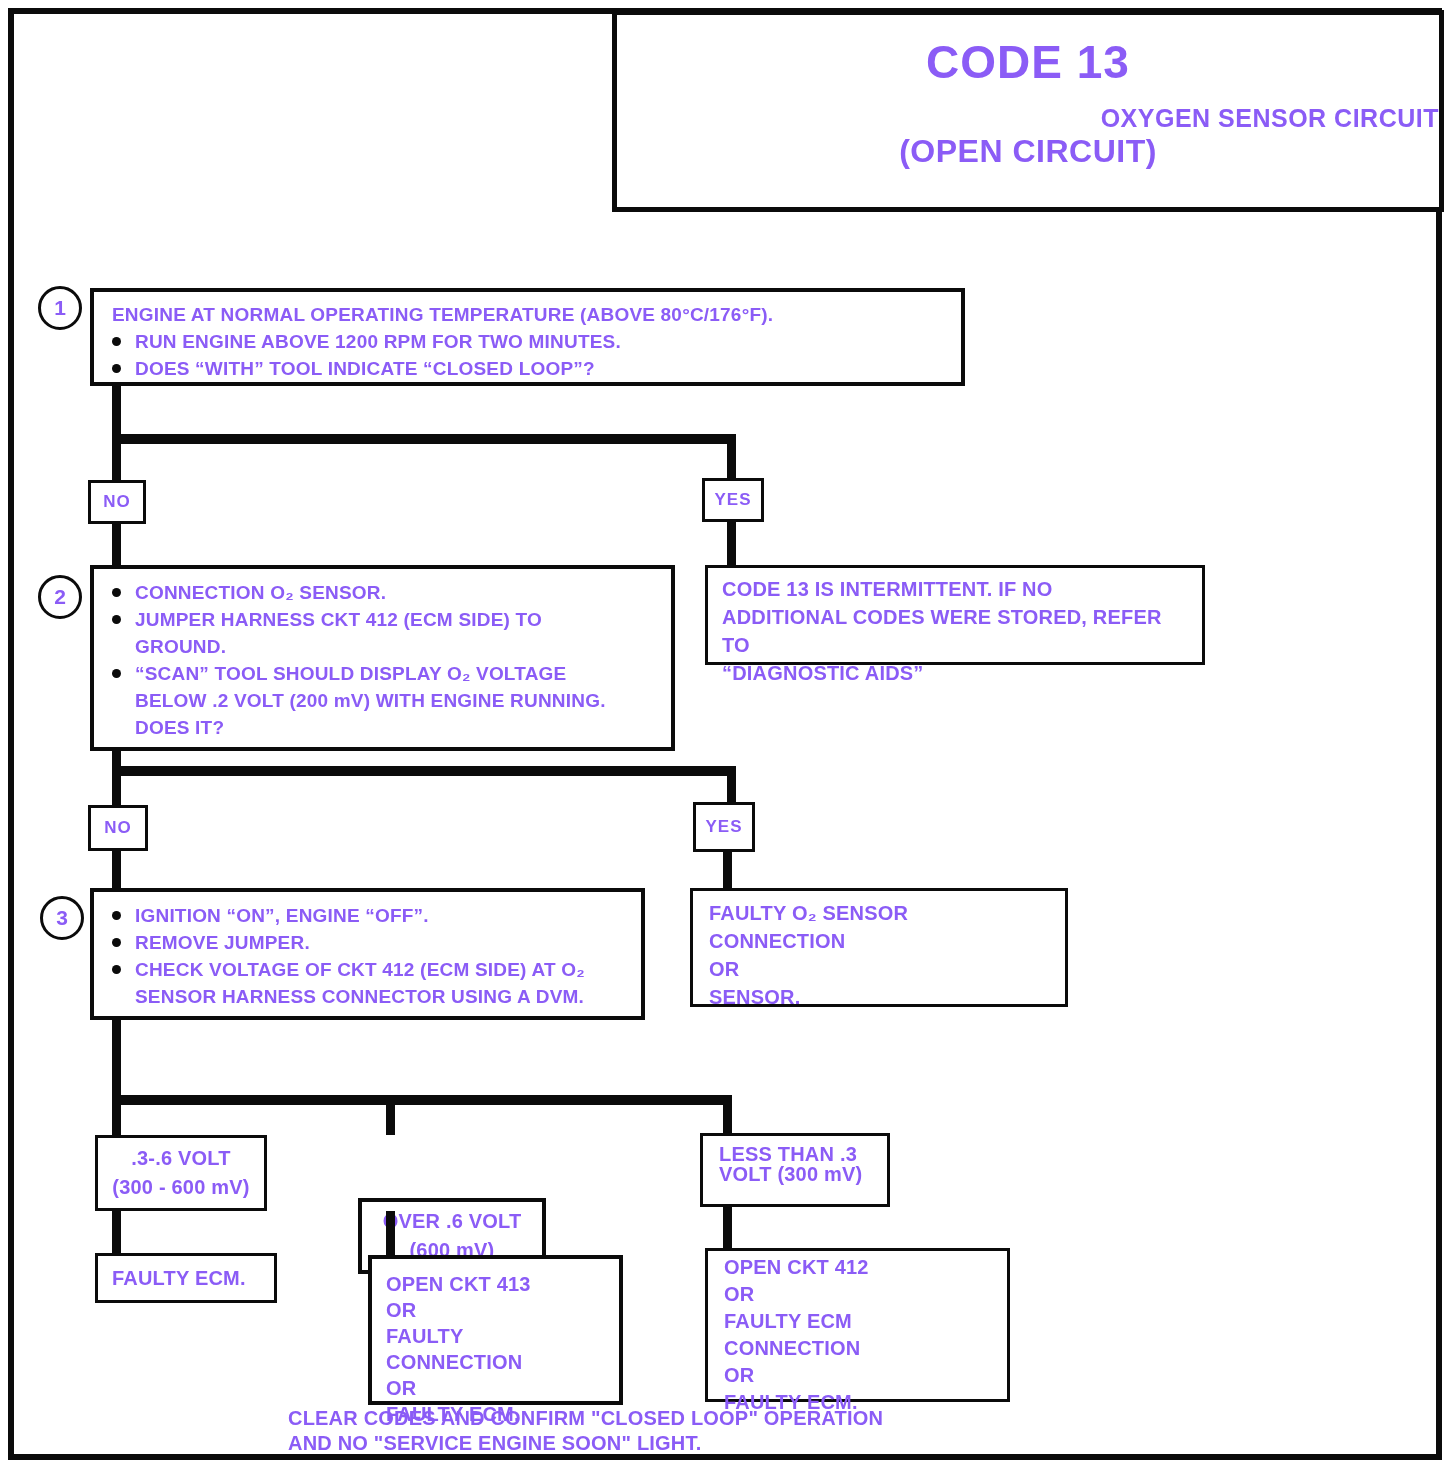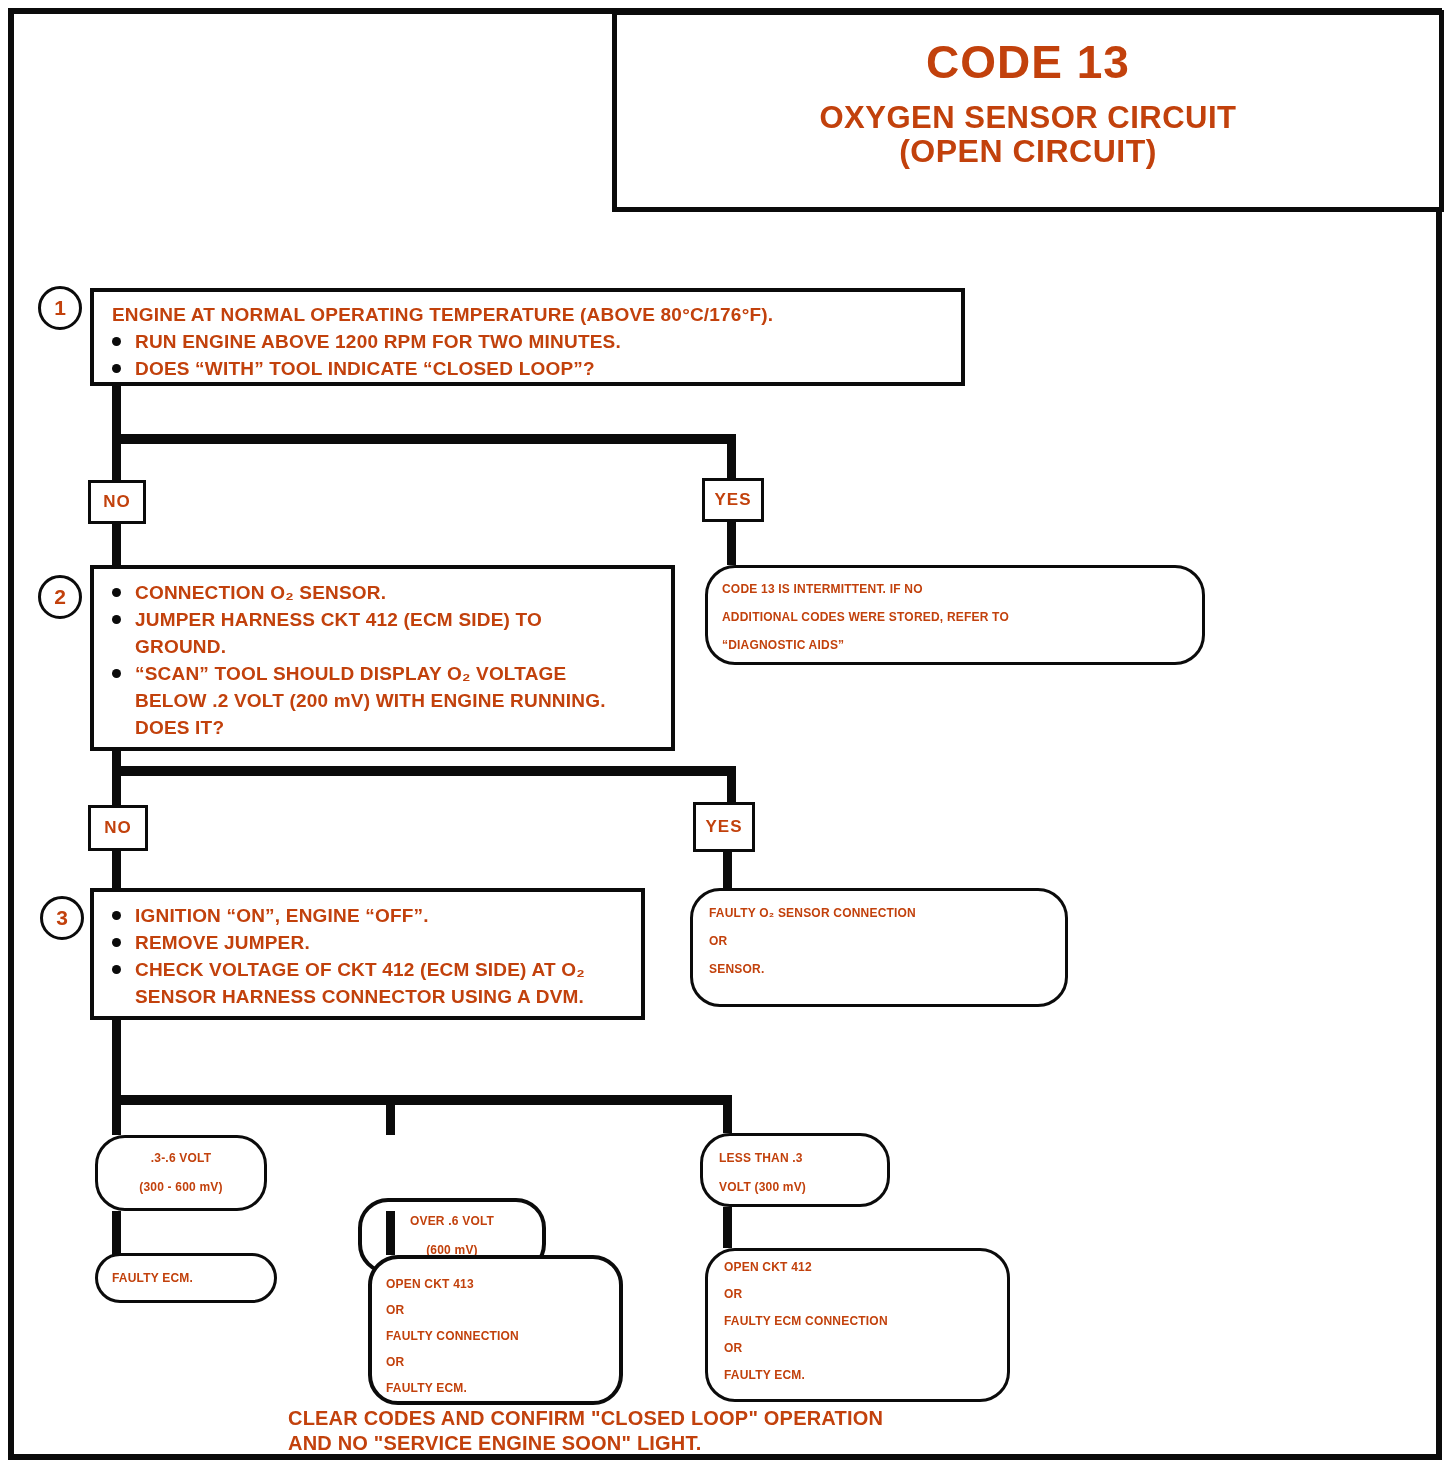--- a/index.html
+++ b/index.html
@@ -1,21 +1,21 @@
 <!DOCTYPE html>
 <html><head>
 <meta charset="utf-8">
 <style>
   html,body{margin:0;padding:0;background:#e8e8e8;}
   #canvas{
     position:relative;
     width:1456px;height:1474px;
     background:#ffffff;
     font-family:"Liberation Sans","DejaVu Sans",sans-serif;
-    color:#c2410c;
+    color:#8b5cf6;
     font-weight:bold;
     overflow:hidden;
   }
   .abs{position:absolute;box-sizing:border-box;}
   .frame{border:6px solid #0b0b0b;}
   .box{border:4px solid #0b0b0b;background:#ffffff;}
   .box3{border:3px solid #0b0b0b;background:#ffffff;}
   .vline{position:absolute;width:9px;background:#0b0b0b;}
   .hline{position:absolute;height:10px;background:#0b0b0b;}
   .pre{white-space:pre-line;}
@@ -26,23 +26,23 @@
     font-size:21px;
   }
   .tag{
     display:flex;align-items:center;justify-content:center;
     font-size:17px;letter-spacing:1px;
   }
   .stepbody{font-size:19px;line-height:27px;letter-spacing:0.2px;}
   .bullet-row{display:flex;align-items:flex-start;}
   .dot{flex:0 0 9px;width:9px;height:9px;border-radius:50%;background:#0b0b0b;margin:9px 14px 0 4px;}
   .title-code{font-size:46px;line-height:54px;text-align:center;letter-spacing:1px;}
-  .title-main{font-size:31px;line-height:38px;text-align:center;letter-spacing:0.5px;}
+  .title-main{font-size:25px;line-height:38px;text-align:right;letter-spacing:0.5px;}
   .title-sub{font-size:32px;line-height:28px;text-align:center;letter-spacing:0.5px;}
-  .leaf{font-size:12px;line-height:27px;letter-spacing:0.2px;border-radius:30px;}
+  .leaf{font-size:20px;line-height:27px;letter-spacing:0.2px;}
   .centered{display:flex;flex-direction:column;align-items:center;justify-content:center;text-align:center;}
   .footer-note{font-size:20px;line-height:25px;letter-spacing:0.2px;}
 </style>
 </head>
 <body>
 
 <div id="canvas">
 
   <div class="abs frame" style="left:8px;top:8px;width:1434px;height:1452px;"></div>
 
@@ -153,21 +153,21 @@
   <div class="vline" style="left:112px;top:1105px;height:30px;"></div>
   <div class="vline" style="left:386px;top:1105px;height:30px;"></div>
   <div class="vline" style="left:723px;top:1105px;height:28px;"></div>
 
   <div class="abs box3 leaf pre centered" style="left:95px;top:1135px;width:172px;height:76px;line-height:29px;">.3-.6 VOLT
 (300 - 600 mV)</div>
 
   <div class="abs box leaf pre centered" style="left:358px;top:1198px;width:188px;height:76px;line-height:29px;">OVER .6  VOLT
 (600 mV)</div>
 
-  <div class="abs box3 leaf pre" style="left:700px;top:1133px;width:190px;height:74px;padding:8px 0 0 16px;line-height:29px;">LESS THAN .3
+  <div class="abs box3 leaf pre" style="left:700px;top:1133px;width:190px;height:74px;padding:8px 0 0 16px;line-height:20px;">LESS THAN .3
 VOLT  (300 mV)</div>
 
   <div class="vline" style="left:112px;top:1211px;height:44px;"></div>
   <div class="vline" style="left:386px;top:1211px;height:44px;"></div>
   <div class="vline" style="left:723px;top:1207px;height:41px;"></div>
 
   <div class="abs box3 leaf" style="left:95px;top:1253px;width:182px;height:50px;display:flex;align-items:center;padding-left:14px;">
     <span>FAULTY ECM.</span>
   </div>
 

